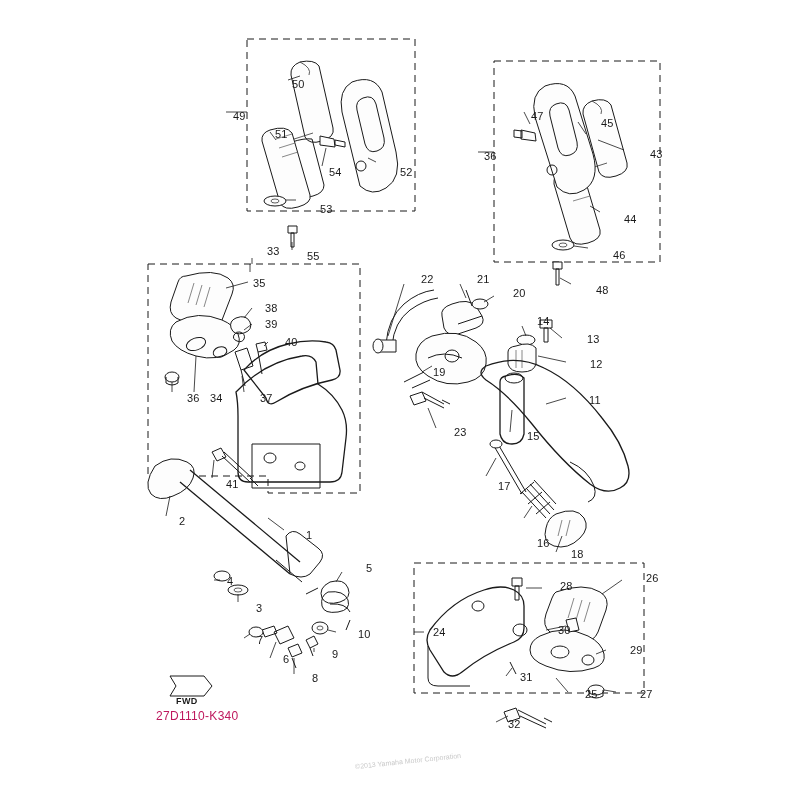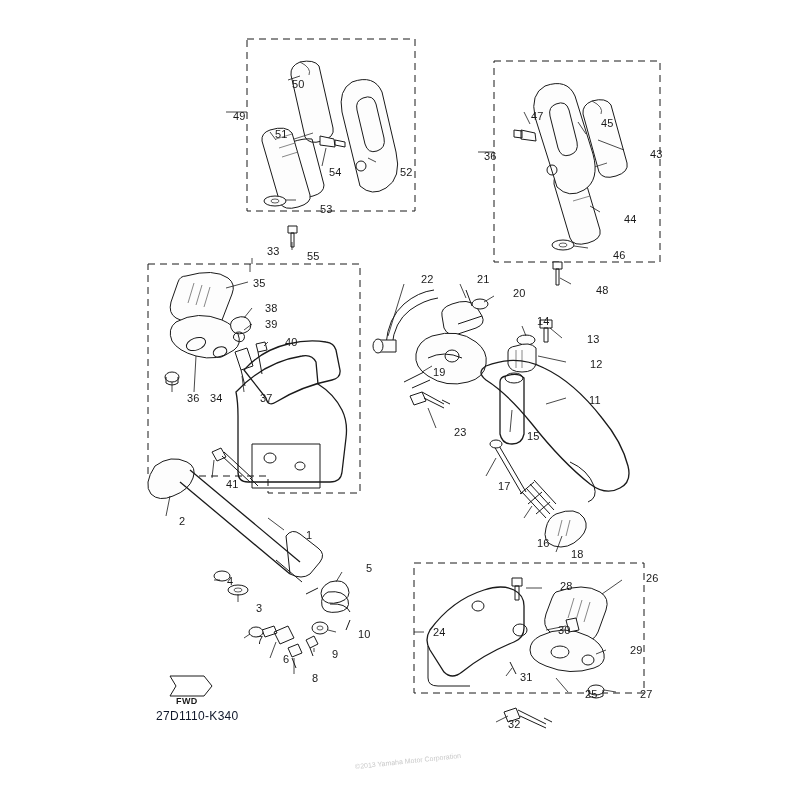--- a/index.html
+++ b/index.html
@@ -34,21 +34,21 @@
     color: #1a1a1a;
     white-space: nowrap;
     letter-spacing: 0.2px;
     margin-left: 22px;
   }
   .diagram-code {
     position: absolute;
     left: 156px;
     top: 709px;
     font-size: 12px;
-    color: #0f172a;
+    color: #be185d;
     letter-spacing: 0.3px;
   }
   .fwd-text {
     position: absolute;
     left: 176px;
     top: 680px;
     font-size: 9px;
     font-weight: bold;
     color: #1a1a1a;
     letter-spacing: 0.4px;

